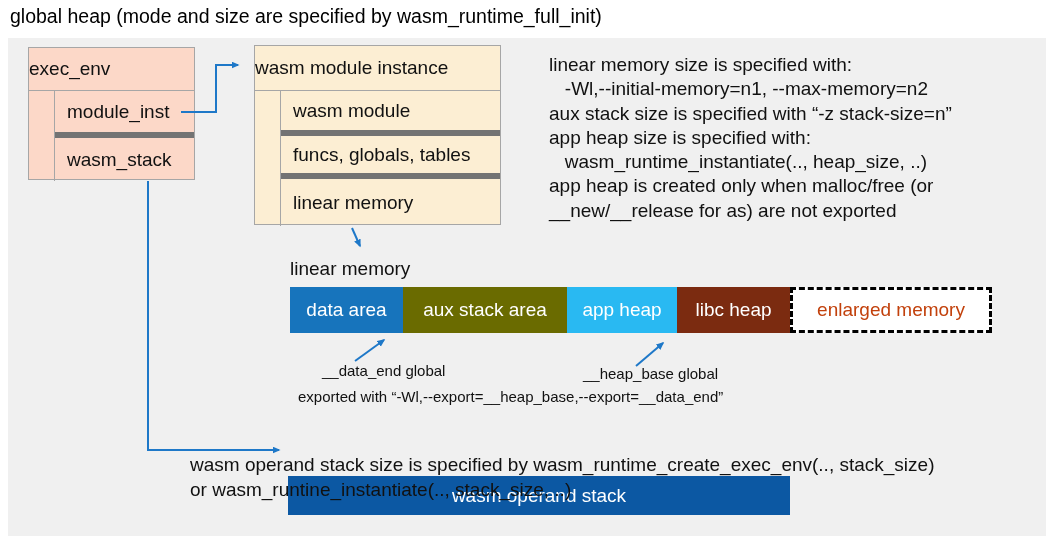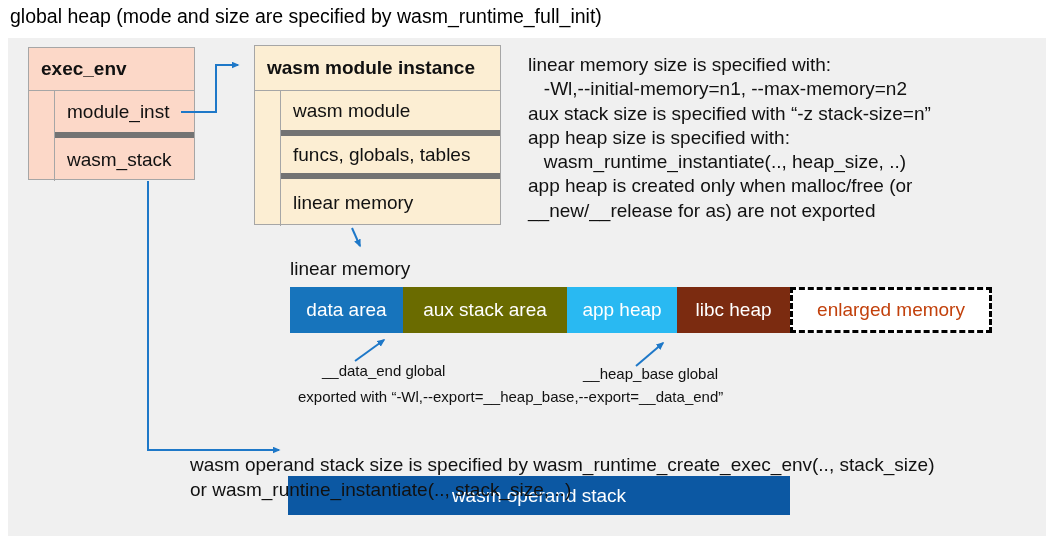--- a/index.html
+++ b/index.html
@@ -6,38 +6,38 @@
   #page{
     position:relative;width:1054px;height:547px;background:#ffffff;overflow:hidden;
     font-family:"Liberation Sans","DejaVu Sans",sans-serif;color:#111;
   }
   .abs{position:absolute;}
   #title{left:10px;top:5px;font-size:19.5px;color:#000;white-space:nowrap;}
   #panel{left:8px;top:38px;width:1038px;height:498px;background:#F0F0F0;}
 
   
   .structbox{box-sizing:border-box;border:1px solid #A6A6A6;font-size:19px;}
-  .structbox .hdr{box-sizing:border-box;border-bottom:1px solid #A6A6A6;padding-left:12px;display:flex;align-items:center;font-weight:bold;}
+  .structbox .hdr{box-sizing:border-box;border-bottom:1px solid #A6A6A6;display:flex;align-items:center;}
   .structbox .rows{margin-left:25px;border-left:1px solid #A6A6A6;}
   .structbox .row{box-sizing:border-box;border-bottom:6px solid #737373;padding-left:12px;display:flex;align-items:center;}
   .structbox .row:last-child{border-bottom:none;}
 
   #exec-env{left:28px;top:47px;width:167px;height:133px;background:#FCD8C8;}
   #exec-env .hdr{height:43px;}
   #exec-env .row{height:47px;}
   #exec-env .row:last-child{height:43px;}
   #exec-env .rows{height:90px;}
 
   #module-instance{left:254px;top:45px;width:247px;height:180px;background:#FCEED3;}
   #module-instance .hdr{height:45px;}
   #module-instance .r0{height:45px;}
   #module-instance .r1{height:43px;}
   #module-instance .r2{height:47px;}
 
-  #notes{left:528px;top:53px;font-size:19px;line-height:24.3px;white-space:pre;}
+  #notes{left:549px;top:53px;font-size:19px;line-height:24.3px;white-space:pre;}
 
   #lm-label{left:290px;top:258px;font-size:19px;}
 
   #membar{left:290px;top:287px;height:46px;display:flex;}
   .seg{box-sizing:border-box;height:46px;display:flex;align-items:center;justify-content:center;
        color:#fff;font-size:19px;white-space:nowrap;text-align:center;}
   .seg.dashed{background:#fff;border:3px dashed #000;color:#c2410c;}
 
   .ann{font-size:15px;white-space:nowrap;}
   #ann-data-end{left:322px;top:362px;}

